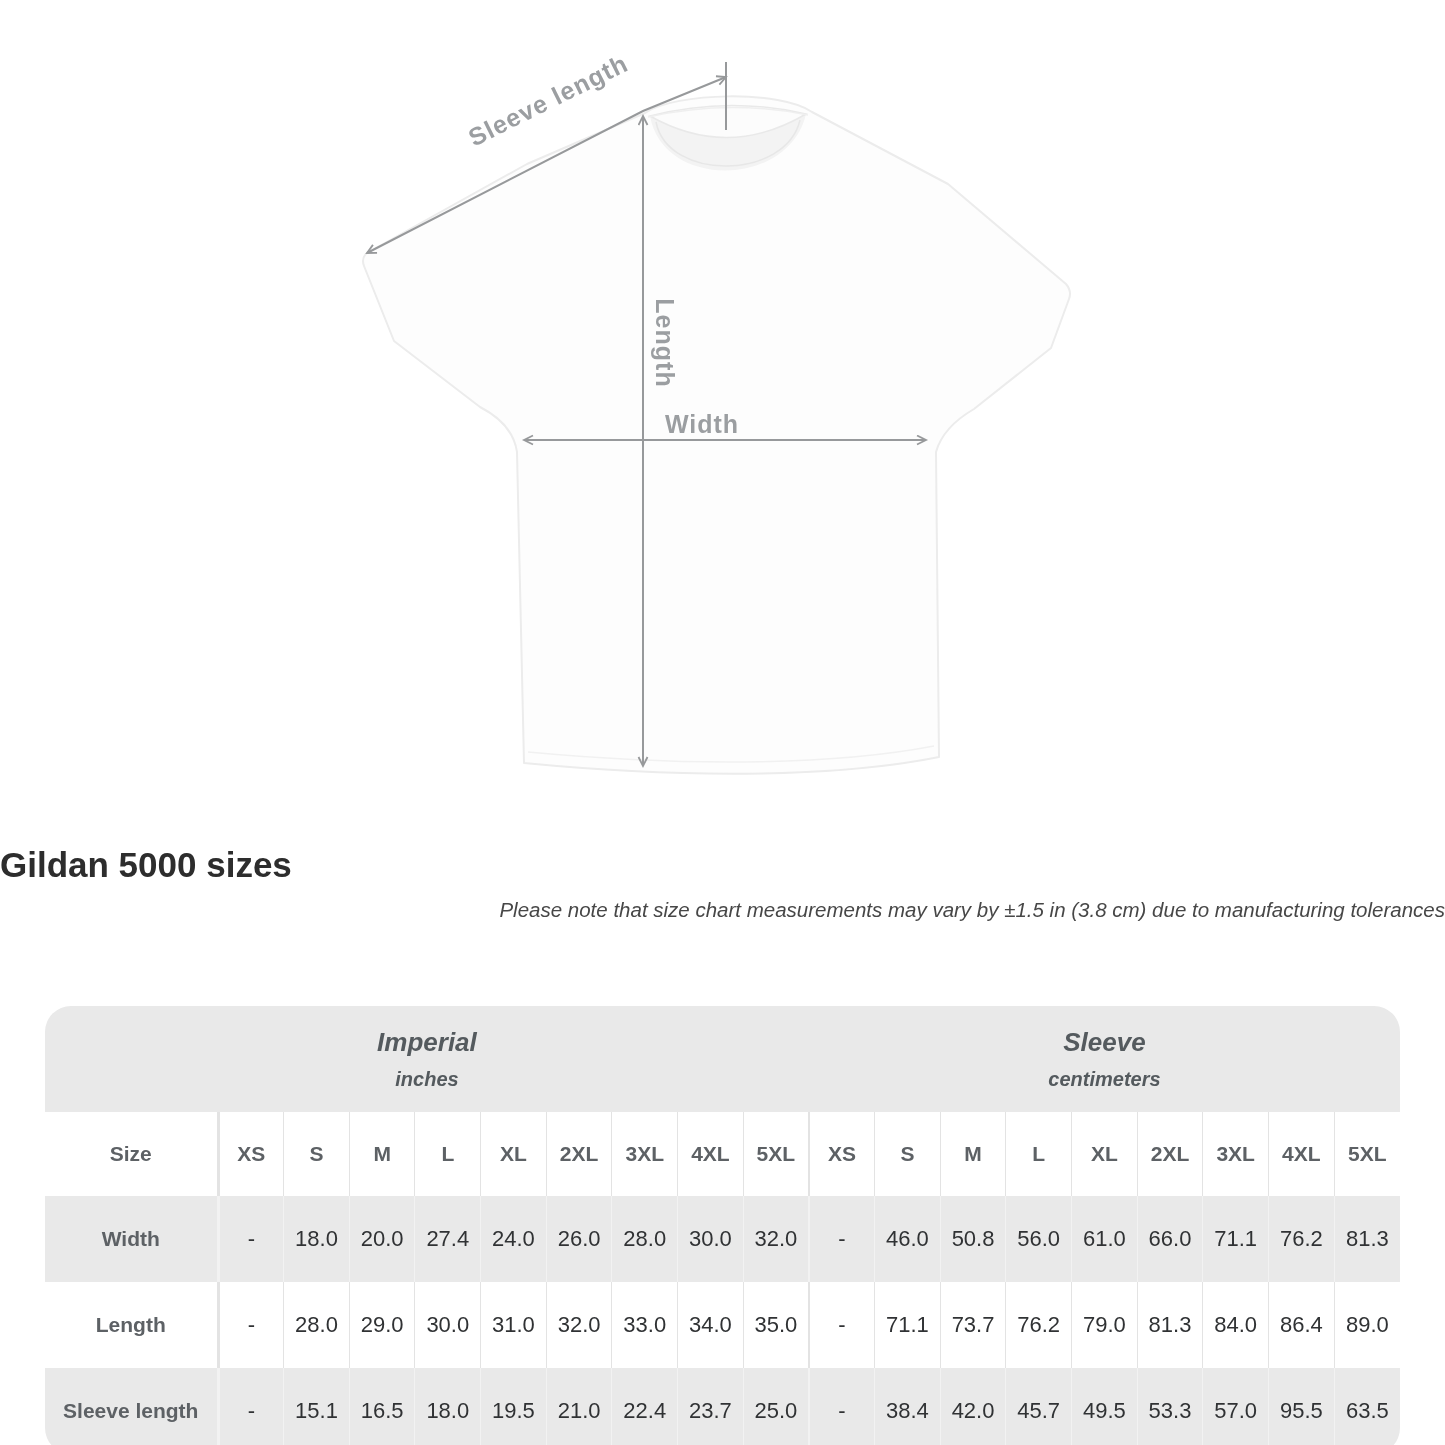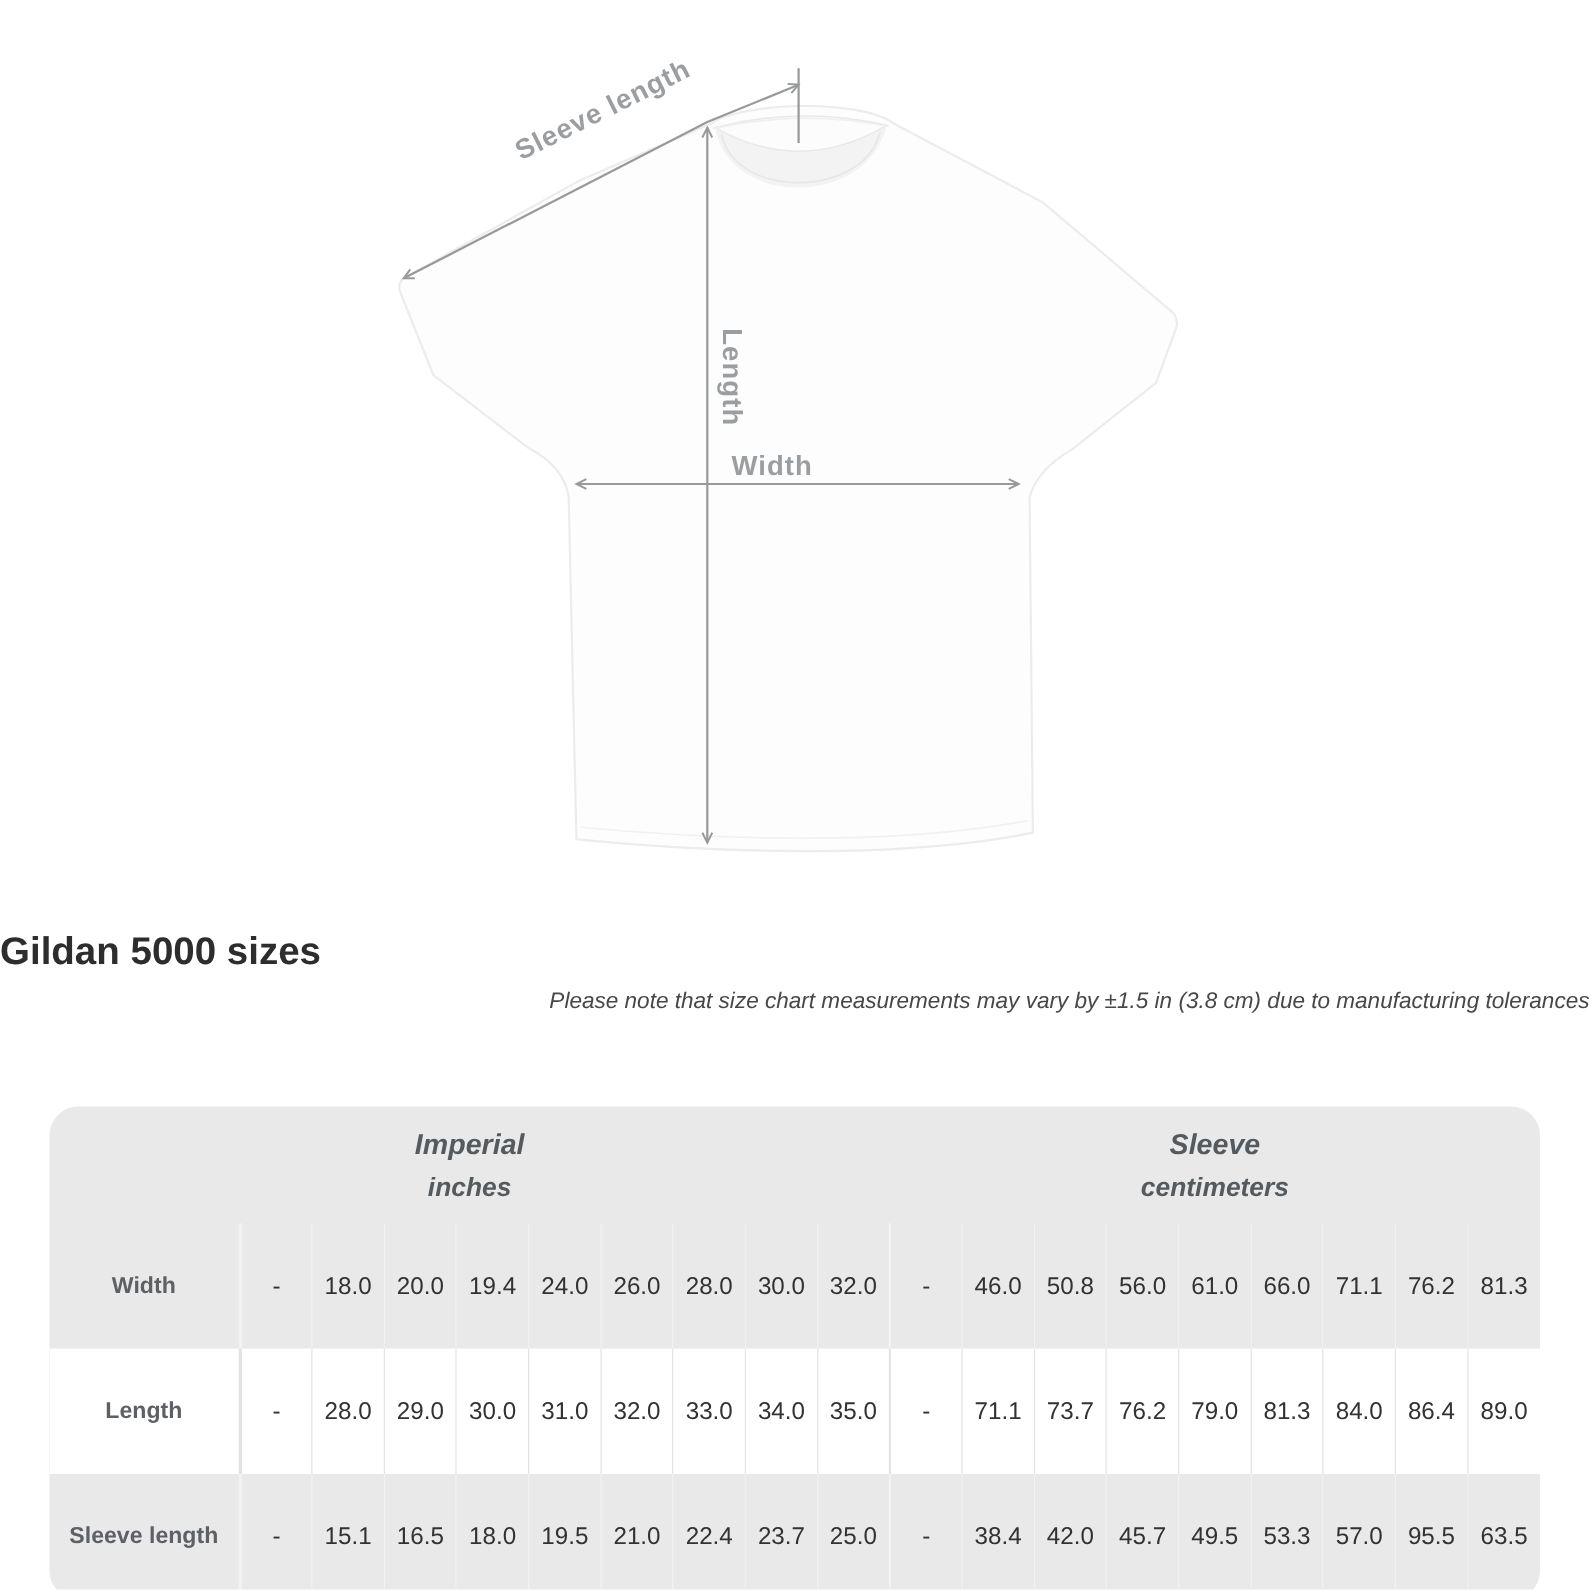--- a/index.html
+++ b/index.html
@@ -27,21 +27,21 @@
   }
   table.size-table{
     width:100%;height:100%;border-collapse:collapse;table-layout:fixed;
   }
   .size-table th,.size-table td{
     text-align:center;vertical-align:middle;padding:0;font-family:"Liberation Sans", sans-serif;
   }
   tr.band-row{height:106px;}
   .band-cell{vertical-align:middle;}
   .band-label{font-size:26px;font-weight:bold;font-style:italic;color:#545a5e;}
-  .band-unit{font-size:24px;font-style:italic;color:#545a5e;margin-top:10px;}
+  .band-unit{font-size:20px;font-style:italic;color:#545a5e;margin-top:10px;}
   tr.size-row{height:84px;}
   tr.data-row{height:86px;}
   tr.white-row th, tr.white-row td{background:#ffffff;}
   .row-label{font-weight:bold;font-size:21px;color:#5d6165;}
   .size-cell{font-weight:bold;font-size:21px;color:#5d6165;}
   td.value-cell{font-size:22px;color:#303234;font-weight:normal;}
   
   tr.white-row .sep{border-left:1px solid #e3e3e3;}
   tr.shaded-row .sep{border-left:1px solid #f2f2f2;}
   tr.white-row .after-label{border-left:3px solid #e3e3e3;}
@@ -133,28 +133,49 @@
           <tr class="band-row">
             <th colspan="10" class="band-cell">
               <div class="band-label">Imperial</div>
               <div class="band-unit">inches</div>
             </th>
             <th colspan="9" class="band-cell">
               <div class="band-label">Sleeve</div>
               <div class="band-unit">centimeters</div>
             </th>
           </tr>
+          <tr class="size-row white-row">
+            <th class="row-label">Size</th>
+            <th class="size-cell after-label">XS</th>
+            <th class="size-cell sep">S</th>
+            <th class="size-cell sep">M</th>
+            <th class="size-cell sep">L</th>
+            <th class="size-cell sep">XL</th>
+            <th class="size-cell sep">2XL</th>
+            <th class="size-cell sep">3XL</th>
+            <th class="size-cell sep">4XL</th>
+            <th class="size-cell sep">5XL</th>
+            <th class="size-cell group-split">XS</th>
+            <th class="size-cell sep">S</th>
+            <th class="size-cell sep">M</th>
+            <th class="size-cell sep">L</th>
+            <th class="size-cell sep">XL</th>
+            <th class="size-cell sep">2XL</th>
+            <th class="size-cell sep">3XL</th>
+            <th class="size-cell sep">4XL</th>
+            <th class="size-cell sep">5XL</th>
+          </tr>
         </thead>
         <tbody>
           <tr class="data-row shaded-row">
             <th class="row-label">Width</th>
             <td class="value-cell after-label">-</td>
             <td class="value-cell sep">18.0</td>
             <td class="value-cell sep">20.0</td>
-            <td class="value-cell sep">19.4</td>
+            <td class="value-cell sep">27.4</td>
             <td class="value-cell sep">24.0</td>
             <td class="value-cell sep">26.0</td>
             <td class="value-cell sep">28.0</td>
             <td class="value-cell sep">30.0</td>
             <td class="value-cell sep">32.0</td>
             <td class="value-cell group-split">-</td>
             <td class="value-cell sep">46.0</td>
             <td class="value-cell sep">50.8</td>
             <td class="value-cell sep">56.0</td>
             <td class="value-cell sep">61.0</td>

